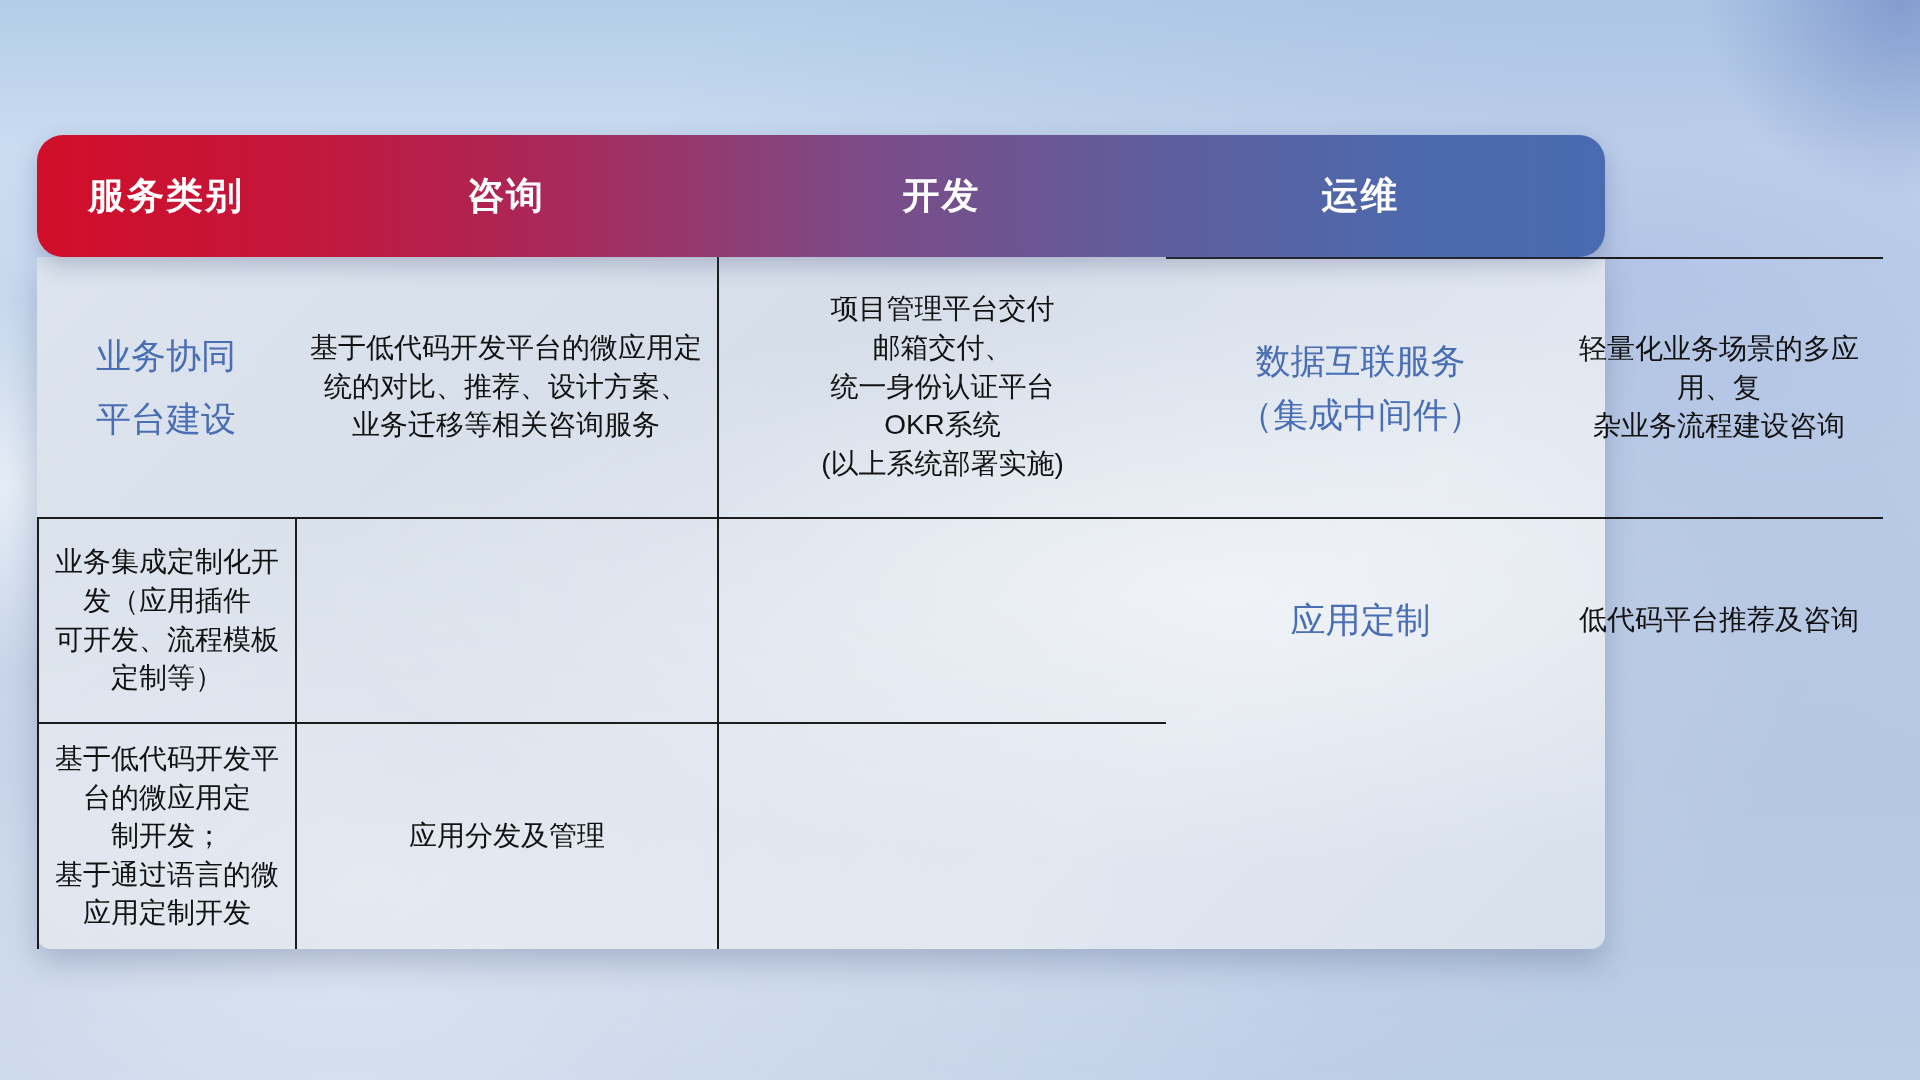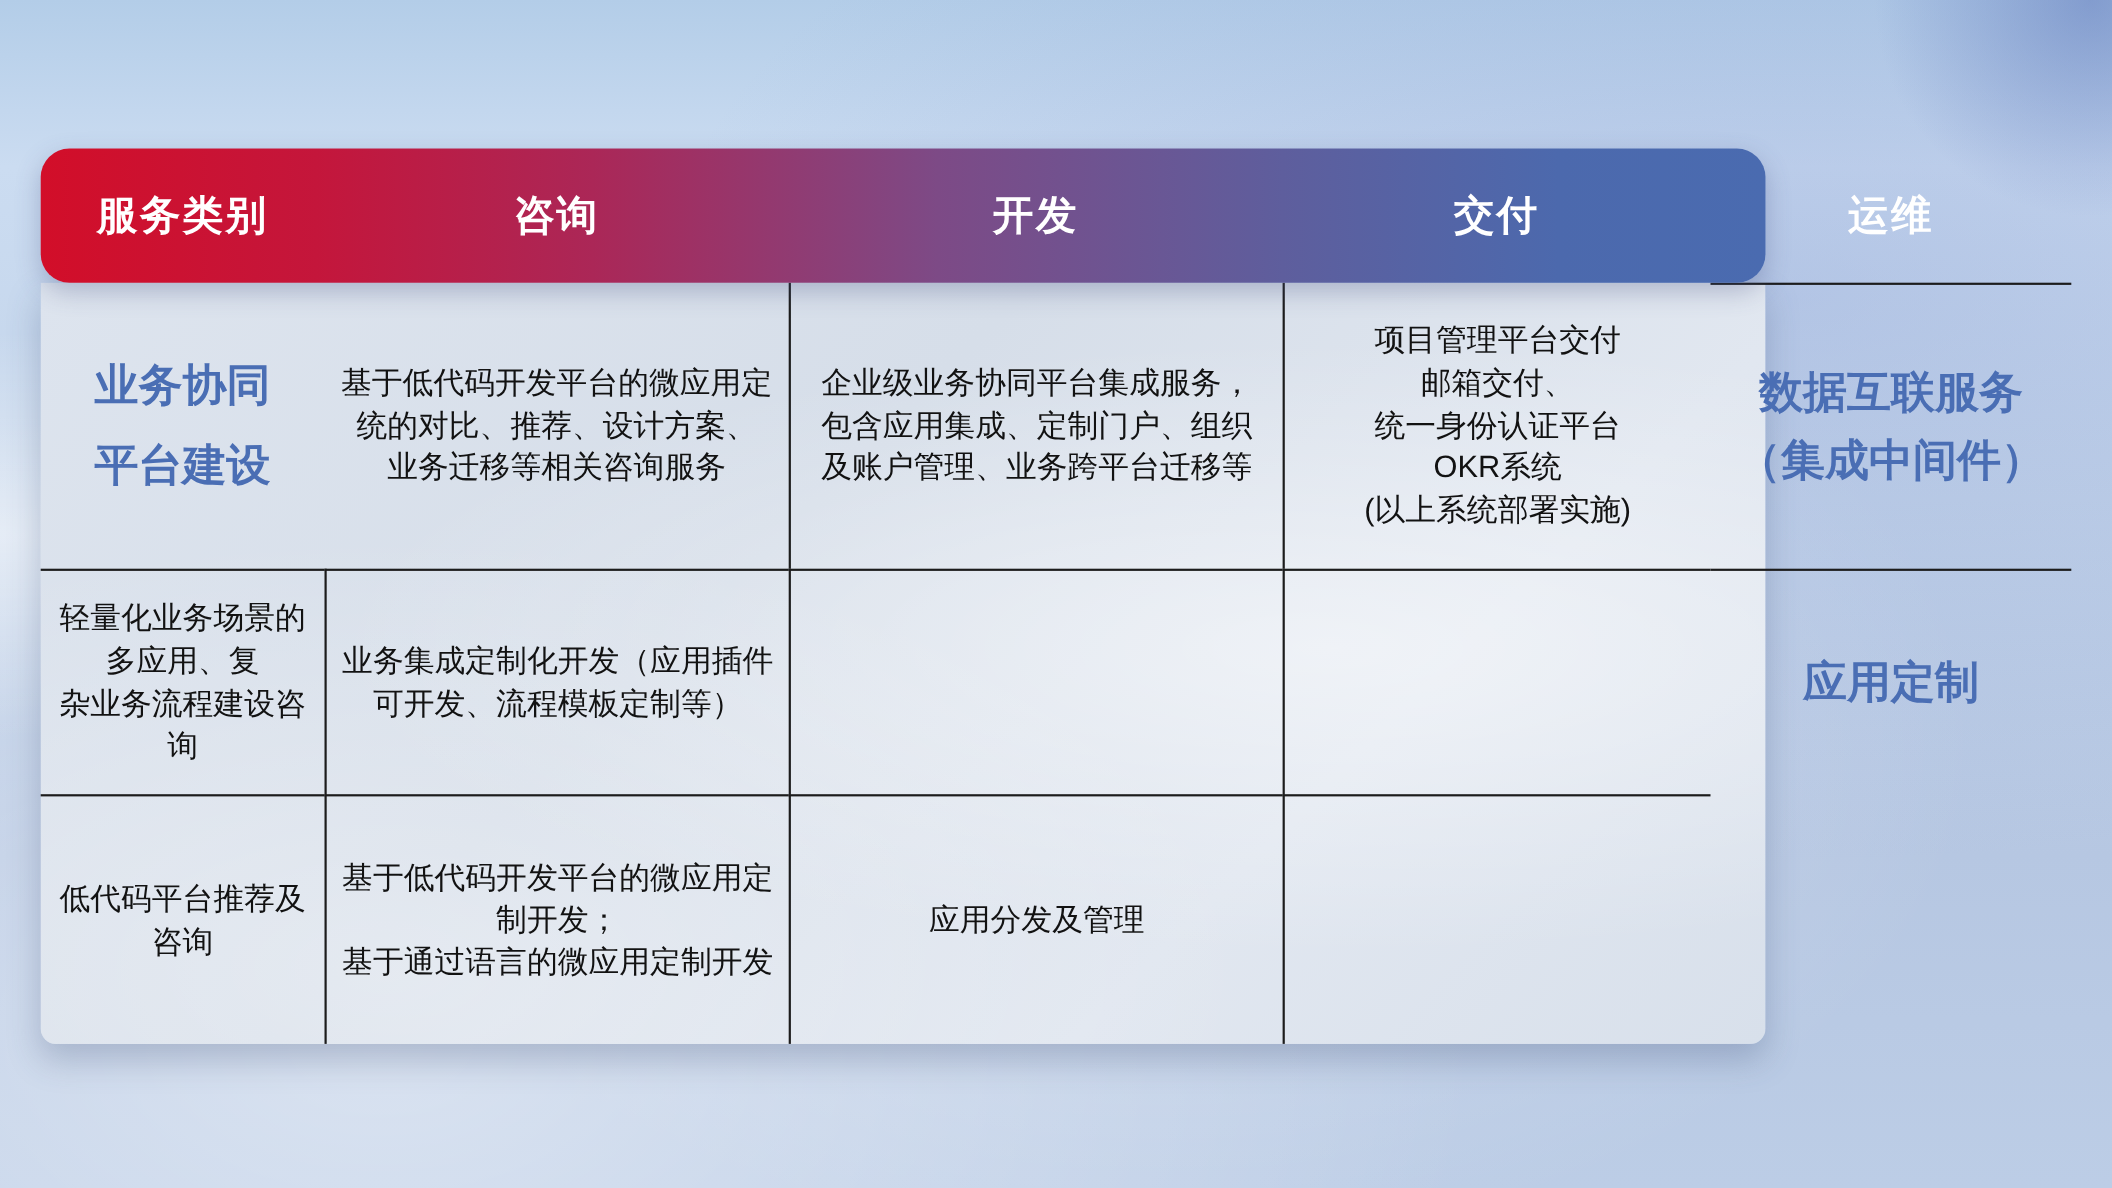--- a/index.html
+++ b/index.html
@@ -42,58 +42,52 @@
     box-shadow:0 14px 30px rgba(60,80,120,0.28);
     position:relative;z-index:1;
   }
   .cell{
     display:flex;align-items:center;justify-content:center;
     text-align:center;padding:8px 14px;box-sizing:border-box;
   }
   .cell.bl{border-left:2px solid #1c1c1c;text-align:center;}
   .cell.bt{border-top:2px solid #1c1c1c;}
   .cat{
-    color:#4a6eb4;font-weight:700;font-size:40px;
+    color:#4a6eb4;font-weight:400;font-size:35px;
     line-height:1.55;white-space:pre-line;
   }
   .cat.tall{line-height:1.8;}
   .txt{
     color:#121212;font-size:28px;line-height:1.38;
     white-space:pre-line;
   }
 </style>
 </head>
 <body>
 
 <div class="page">
   <div class="table-wrap">
 
     <div class="thead">
       <div class="hcell">服务类别</div>
       <div class="hcell">咨询</div>
       <div class="hcell">开发</div>
-      <div class="hcell">交付</div>
       <div class="hcell">运维</div>
     </div>
 
     <div class="tbody">
 
       <div class="cell">
         <span class="cat tall">业务协同
 平台建设</span>
       </div>
       <div class="cell">
         <span class="txt">基于低代码开发平台的微应用定
 统的对比、推荐、设计方案、
 业务迁移等相关咨询服务</span>
-      </div>
-      <div class="cell bl">
-        <span class="txt">企业级业务协同平台集成服务，
-包含应用集成、定制门户、组织
-及账户管理、业务跨平台迁移等</span>
       </div>
       <div class="cell bl">
         <span class="txt">项目管理平台交付
 邮箱交付、
 统一身份认证平台
 OKR系统
 (以上系统部署实施)</span>
       </div>
 
       <div class="cell bt">

